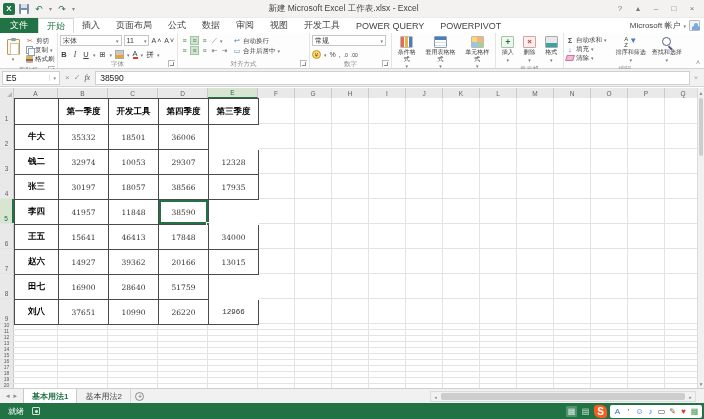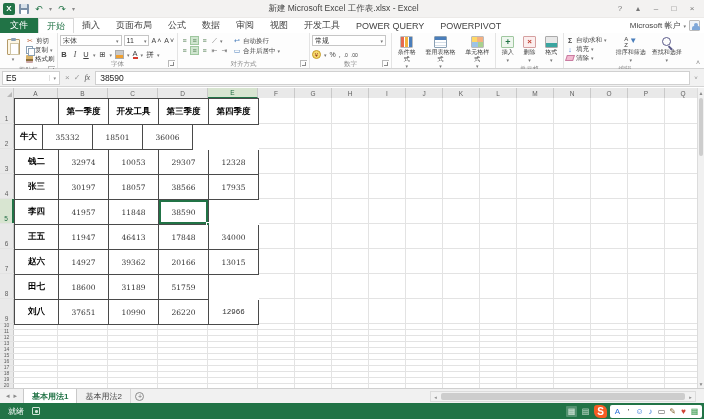--- a/index.html
+++ b/index.html
@@ -840,25 +840,25 @@
         <div class="g-cell" style="width: 37px;"></div>
         <div class="g-cell" style="width: 37px;"></div>
         <div class="g-cell" style="width: 37px;"></div>
       </div>
     </div>
   <div class="table-overlay">
       <div class="t-row" style="height: 26px;">
         <div class="t-cell" style="width: 44px;"></div>
         <div class="t-cell t-head" style="width: 50px;">第一季度</div>
         <div class="t-cell t-head" style="width: 50px;">开发工具</div>
+        <div class="t-cell t-head" style="width: 50px;">第四季度</div>
         <div class="t-cell t-head" style="width: 50px;">第三季度</div>
-        <div class="t-cell t-head" style="width: 50px;">第四季度</div>
       </div>
       <div class="t-row" style="height: 25px;">
-        <div class="t-cell t-name" style="width: 28px;">牛大</div>
+        <div class="t-cell t-name" style="width: 44px;">牛大</div>
         <div class="t-cell" style="width: 50px;">35332</div>
         <div class="t-cell" style="width: 50px;">18501</div>
         <div class="t-cell" style="width: 50px;">36006</div>
       </div>
       <div class="t-row" style="height: 25px;">
         <div class="t-cell t-name" style="width: 44px;">钱二</div>
         <div class="t-cell" style="width: 50px;">32974</div>
         <div class="t-cell" style="width: 50px;">10053</div>
         <div class="t-cell" style="width: 50px;">29307</div>
         <div class="t-cell" style="width: 50px;">12328</div>
@@ -871,36 +871,36 @@
         <div class="t-cell" style="width: 50px;">17935</div>
       </div>
       <div class="t-row" style="height: 25px;">
         <div class="t-cell t-name" style="width: 44px;">李四</div>
         <div class="t-cell" style="width: 50px;">41957</div>
         <div class="t-cell" style="width: 50px;">11848</div>
         <div class="t-cell active-cell" style="width: 50px;">38590<i class="fh"></i></div>
       </div>
       <div class="t-row" style="height: 25px;">
         <div class="t-cell t-name" style="width: 44px;">王五</div>
-        <div class="t-cell" style="width: 50px;">11947</div>
+        <div class="t-cell" style="width: 50px;">15641</div>
         <div class="t-cell" style="width: 50px;">46413</div>
         <div class="t-cell" style="width: 50px;">17848</div>
         <div class="t-cell" style="width: 50px;">34000</div>
       </div>
       <div class="t-row" style="height: 25px;">
         <div class="t-cell t-name" style="width: 44px;">赵六</div>
         <div class="t-cell" style="width: 50px;">14927</div>
         <div class="t-cell" style="width: 50px;">39362</div>
         <div class="t-cell" style="width: 50px;">20166</div>
         <div class="t-cell" style="width: 50px;">13015</div>
       </div>
       <div class="t-row" style="height: 25px;">
         <div class="t-cell t-name" style="width: 44px;">田七</div>
-        <div class="t-cell" style="width: 50px;">18600</div>
-        <div class="t-cell" style="width: 50px;">31189</div>
+        <div class="t-cell" style="width: 50px;">16900</div>
+        <div class="t-cell" style="width: 50px;">28640</div>
         <div class="t-cell" style="width: 50px;">51759</div>
       </div>
       <div class="t-row" style="height: 25px;">
         <div class="t-cell t-name" style="width: 44px;">刘八</div>
         <div class="t-cell" style="width: 50px;">37651</div>
         <div class="t-cell" style="width: 50px;">10990</div>
         <div class="t-cell" style="width: 50px;">26220</div>
         <div class="t-cell" style="width: 50px; font-family: Liberation Mono, monospace;">12966</div>
       </div>
     </div>

